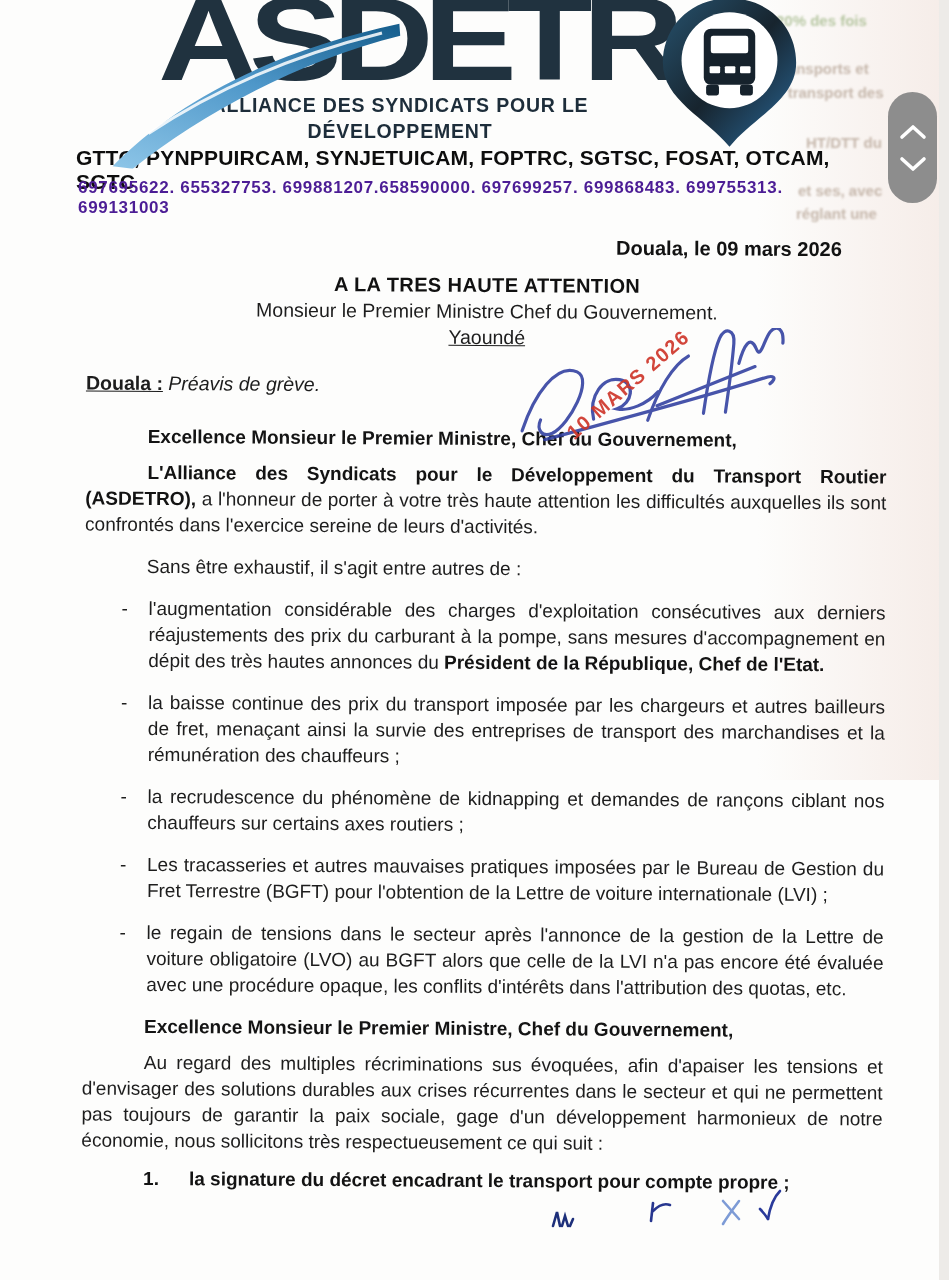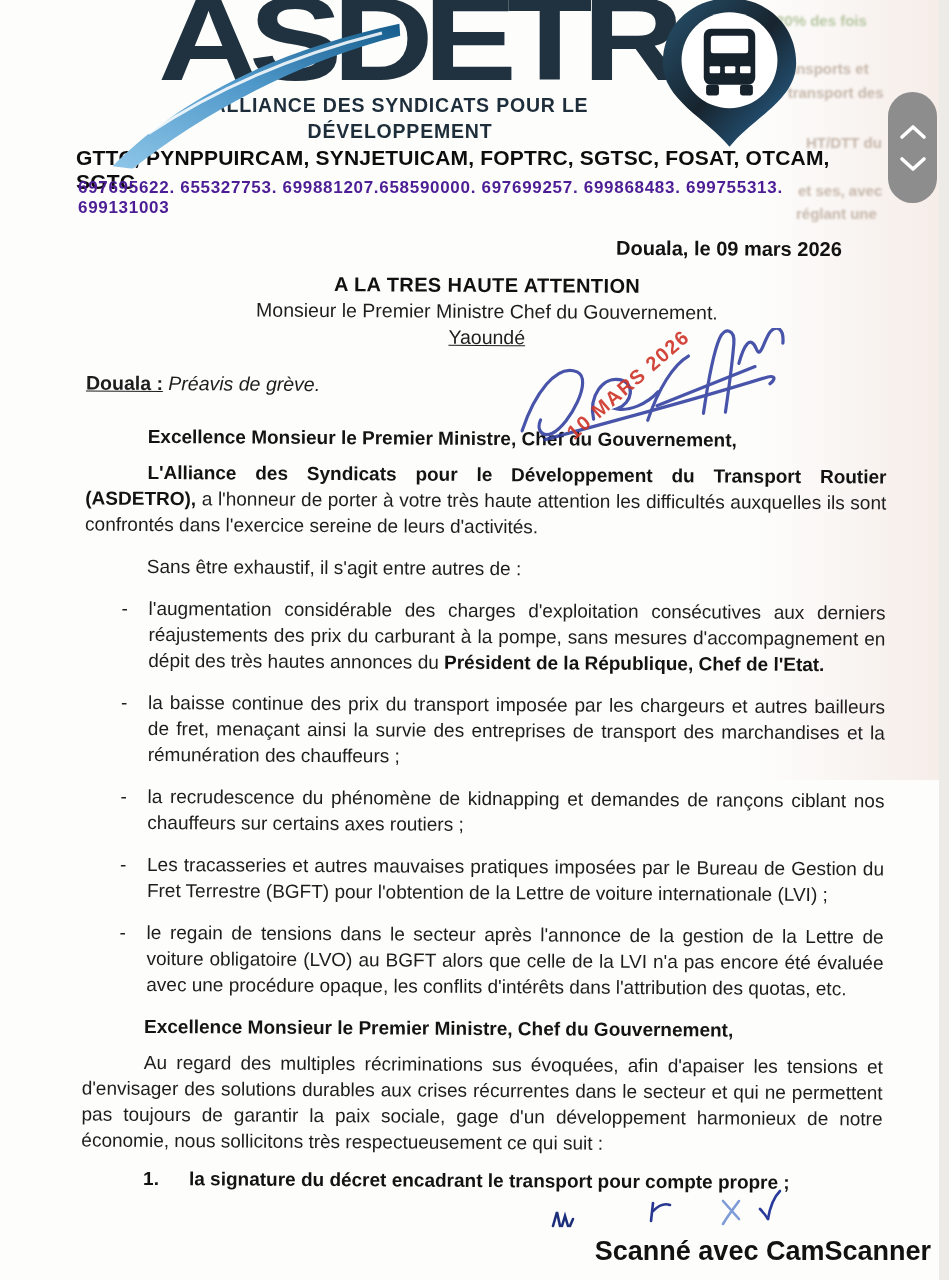--- a/index.html
+++ b/index.html
@@ -220,15 +220,14 @@
         <path d="M22,6 C16,14 10,22 6,29"></path>
     </g>
   </svg>
   <svg class="pen-mark mark-check" width="26" height="34" viewBox="0 0 26 34">
     <g fill="none" stroke="#2a3a9a" stroke-width="2.6" stroke-linecap="round">
       <path d="M4,20 C8,24 10,27 12,30"></path>
         <path d="M12,30 C14,18 18,8 24,2"></path>
     </g>
   </svg>
 
-  <div class="footer-credit">Scanné avec CamScanner</div>
 
 </div>
 
 </body></html>

